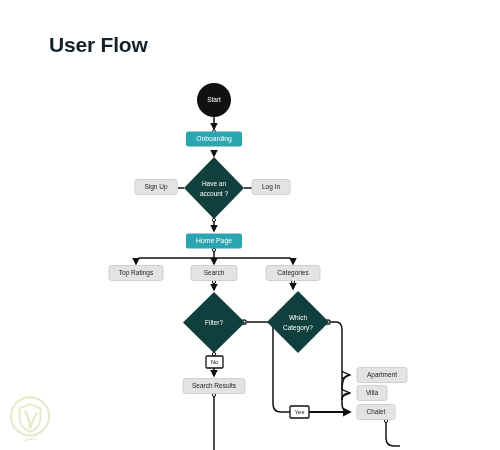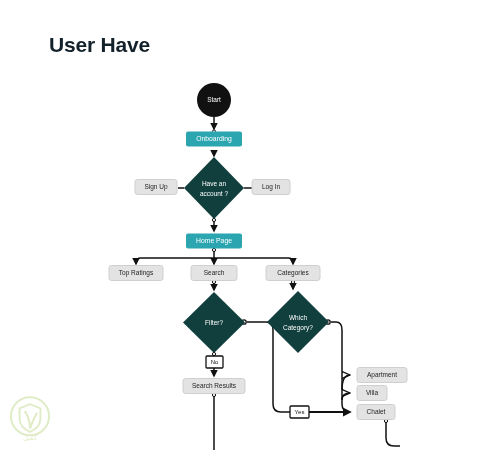--- a/index.html
+++ b/index.html
@@ -30,21 +30,21 @@
   .watermark{
     position:absolute;left:4px;top:392px;
     width:52px;height:52px;opacity:.30;
   }
 </style>
 </head>
 <body>
 
 <div id="canvas">
 
-  <div class="page-title">User Have</div>
+  <div class="page-title">User Flow</div>
 
   <svg width="500" height="450" viewBox="0 0 500 450">
     <defs>
       <marker id="arrow" viewBox="0 0 10 10" refX="8" refY="5" markerWidth="5" markerHeight="5" orient="auto-start-reverse">
         <path d="M 0 0 L 10 5 L 0 10 z" fill="#111111"></path>
       </marker>
       <marker id="arrowthin" viewBox="0 0 10 10" refX="9" refY="5" markerWidth="6" markerHeight="6" orient="auto-start-reverse">
         <path d="M 0 1 L 9 5 L 0 9" fill="none" stroke="#111111" stroke-width="1.4"></path>
       </marker>
     </defs>

